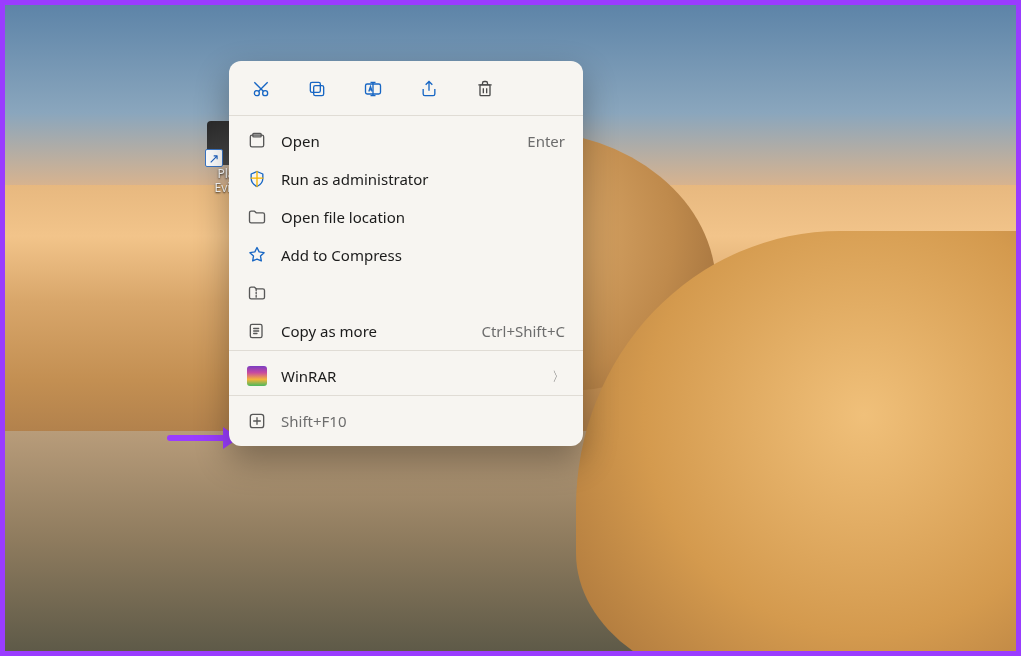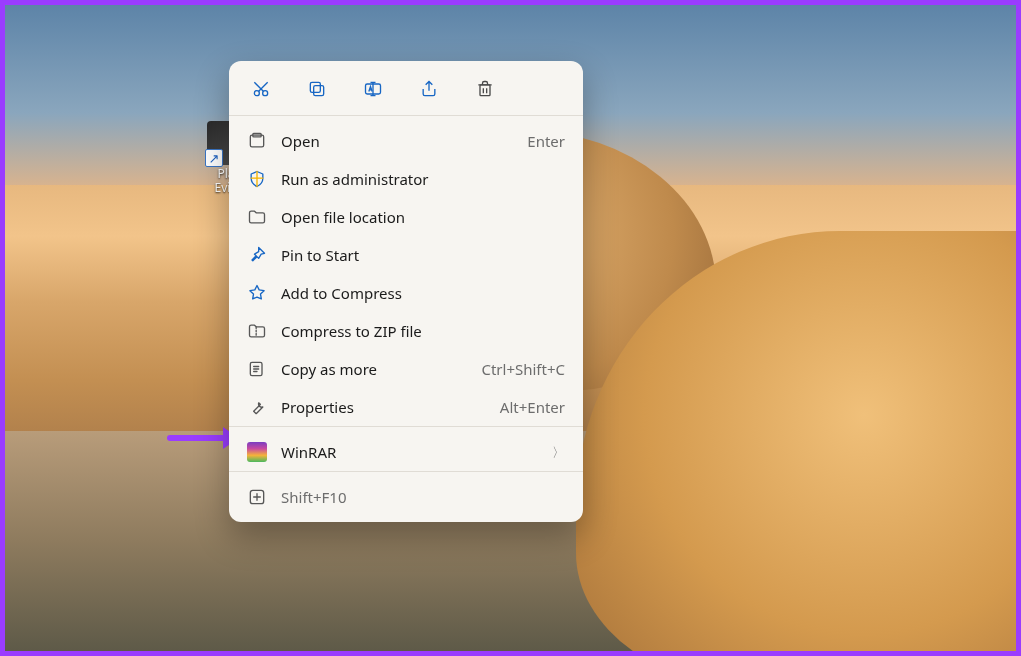--- a/index.html
+++ b/index.html
@@ -151,68 +151,50 @@
 
   <div class="item">
     <span class="ico">
         <svg class="grey" viewBox="0 0 24 24">
           <path d="M3 7a2 2 0 0 1 2-2h4l2 2h8a2 2 0 0 1 2 2v8a2 2 0 0 1-2 2H5a2 2 0 0 1-2-2z"></path>
         </svg>
       </span>
     <span class="text">Open file location</span>
   </div>
 
-  <div class="item">
-    <span class="ico">
-        <svg viewBox="0 0 24 24">
-          <path d="M14 3l7 7-4 1-3 5-2-2-5 5-1-1 5-5-2-2 5-3z"></path>
-        </svg>
-      </span>
-    <span class="text">Pin to Start</span>
-  </div>
 
   <div class="item">
     <span class="ico">
         <svg viewBox="0 0 24 24">
           <path d="M12 3l2.6 5.3 5.9.9-4.3 4.1 1 5.8L12 16.9 6.8 19.1l1-5.8L3.5 9.2l5.9-.9z"></path>
         </svg>
       </span>
     <span class="text">Add to Compress</span>
   </div>
 
   <div class="item">
     <span class="ico">
         <svg class="grey" viewBox="0 0 24 24">
           <path d="M3 7a2 2 0 0 1 2-2h4l2 2h8a2 2 0 0 1 2 2v8a2 2 0 0 1-2 2H5a2 2 0 0 1-2-2z"></path>
           <path d="M11 7v2M11 11v2M11 15v2"></path>
         </svg>
       </span>
-    <span class="text">Compress to ZIP file</span>
   </div>
 
   <div class="item">
     <span class="ico">
         <svg class="grey" viewBox="0 0 24 24">
           <rect x="4" y="4" width="14" height="16" rx="2"></rect>
           <path d="M8 9h6M8 12h6M8 15h4"></path>
         </svg>
       </span>
     <span class="text">Copy as more</span>
     <span class="accel">Ctrl+Shift+C</span>
   </div>
 
-  <div class="item">
-    <span class="ico">
-        <svg class="grey" viewBox="0 0 24 24">
-          <path d="M14 7a4 4 0 0 0 5 5l-8 8-3-3 8-8a4 4 0 0 0-2-2z"></path>
-        </svg>
-      </span>
-    <span class="text">Properties</span>
-    <span class="accel">Alt+Enter</span>
-  </div>
 
   <div class="divider"></div>
 
 
   <div class="item">
     <span class="ico img-winrar"></span>
     <span class="text">WinRAR</span>
     <span class="chev">〉</span>
   </div>
 

